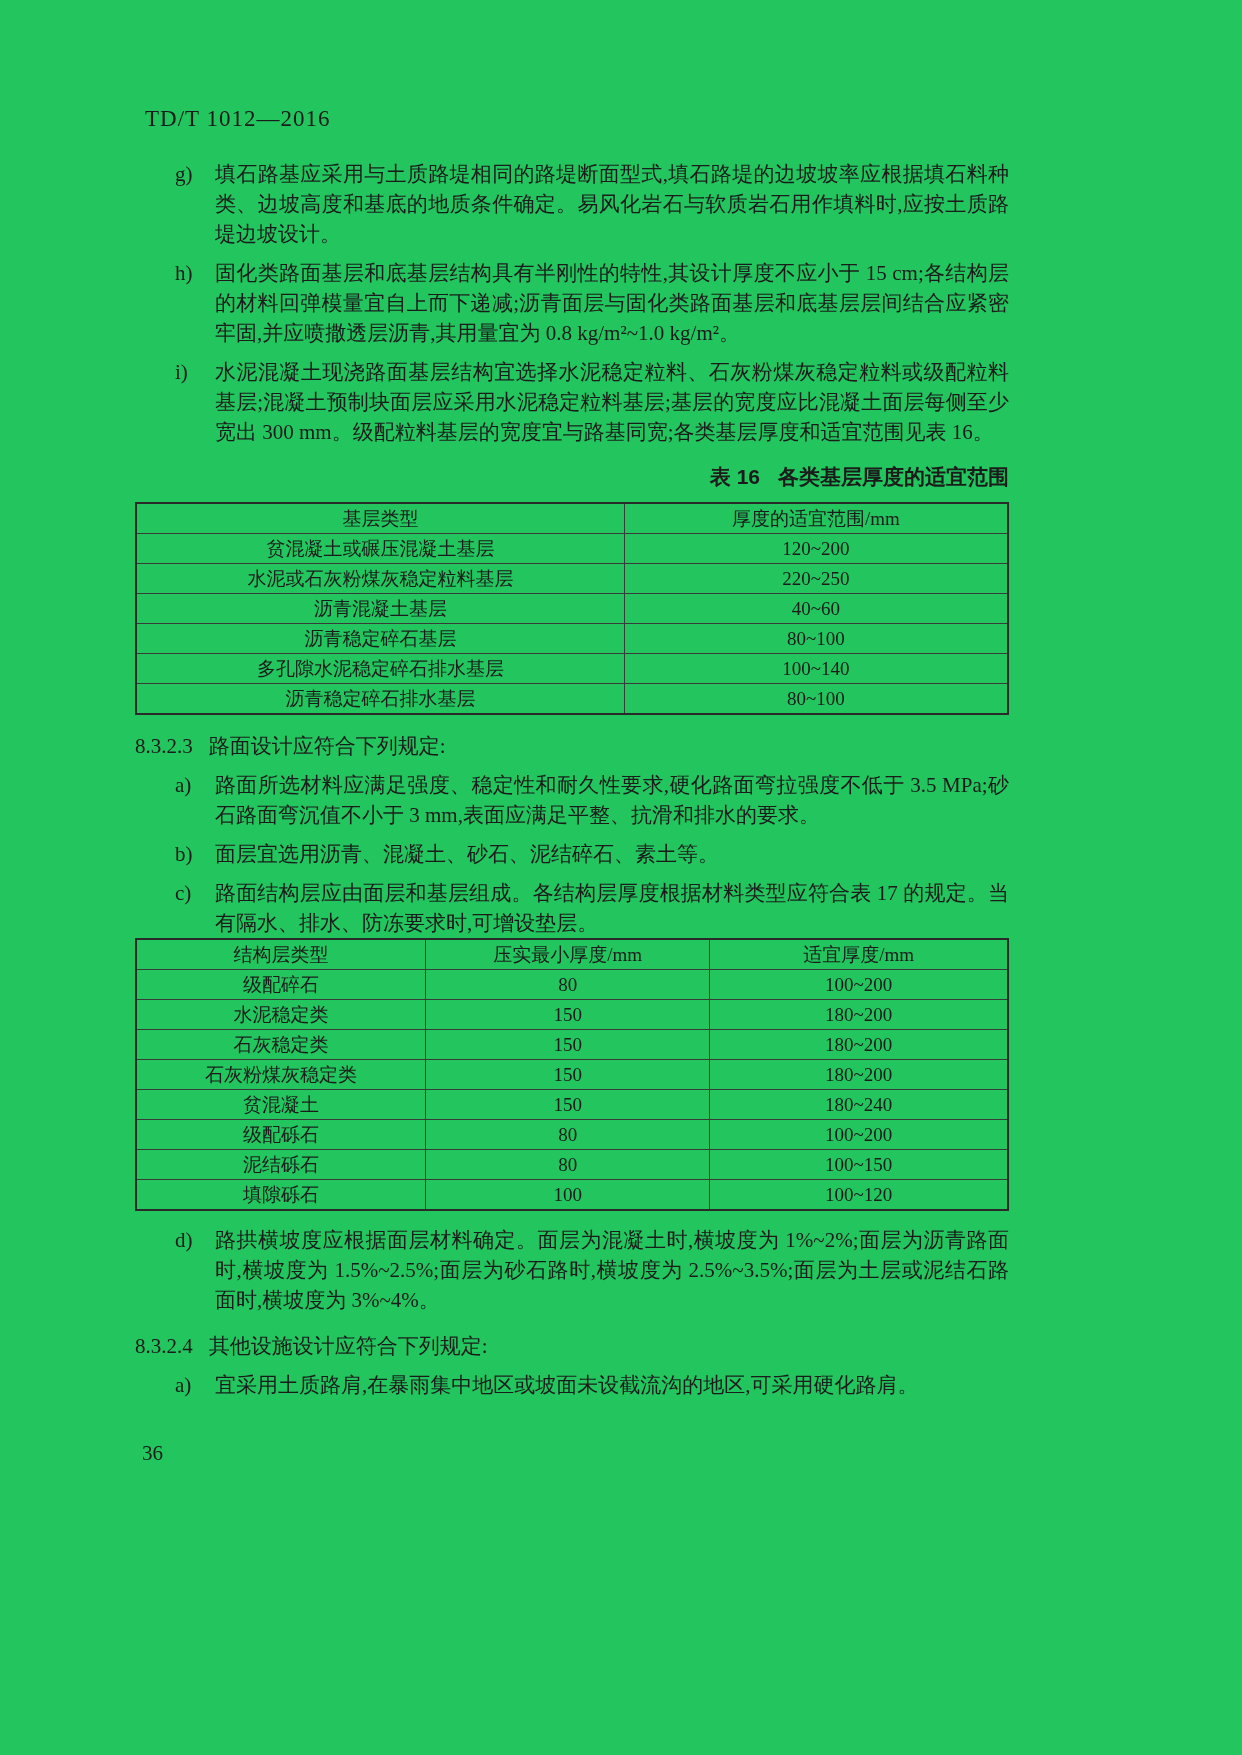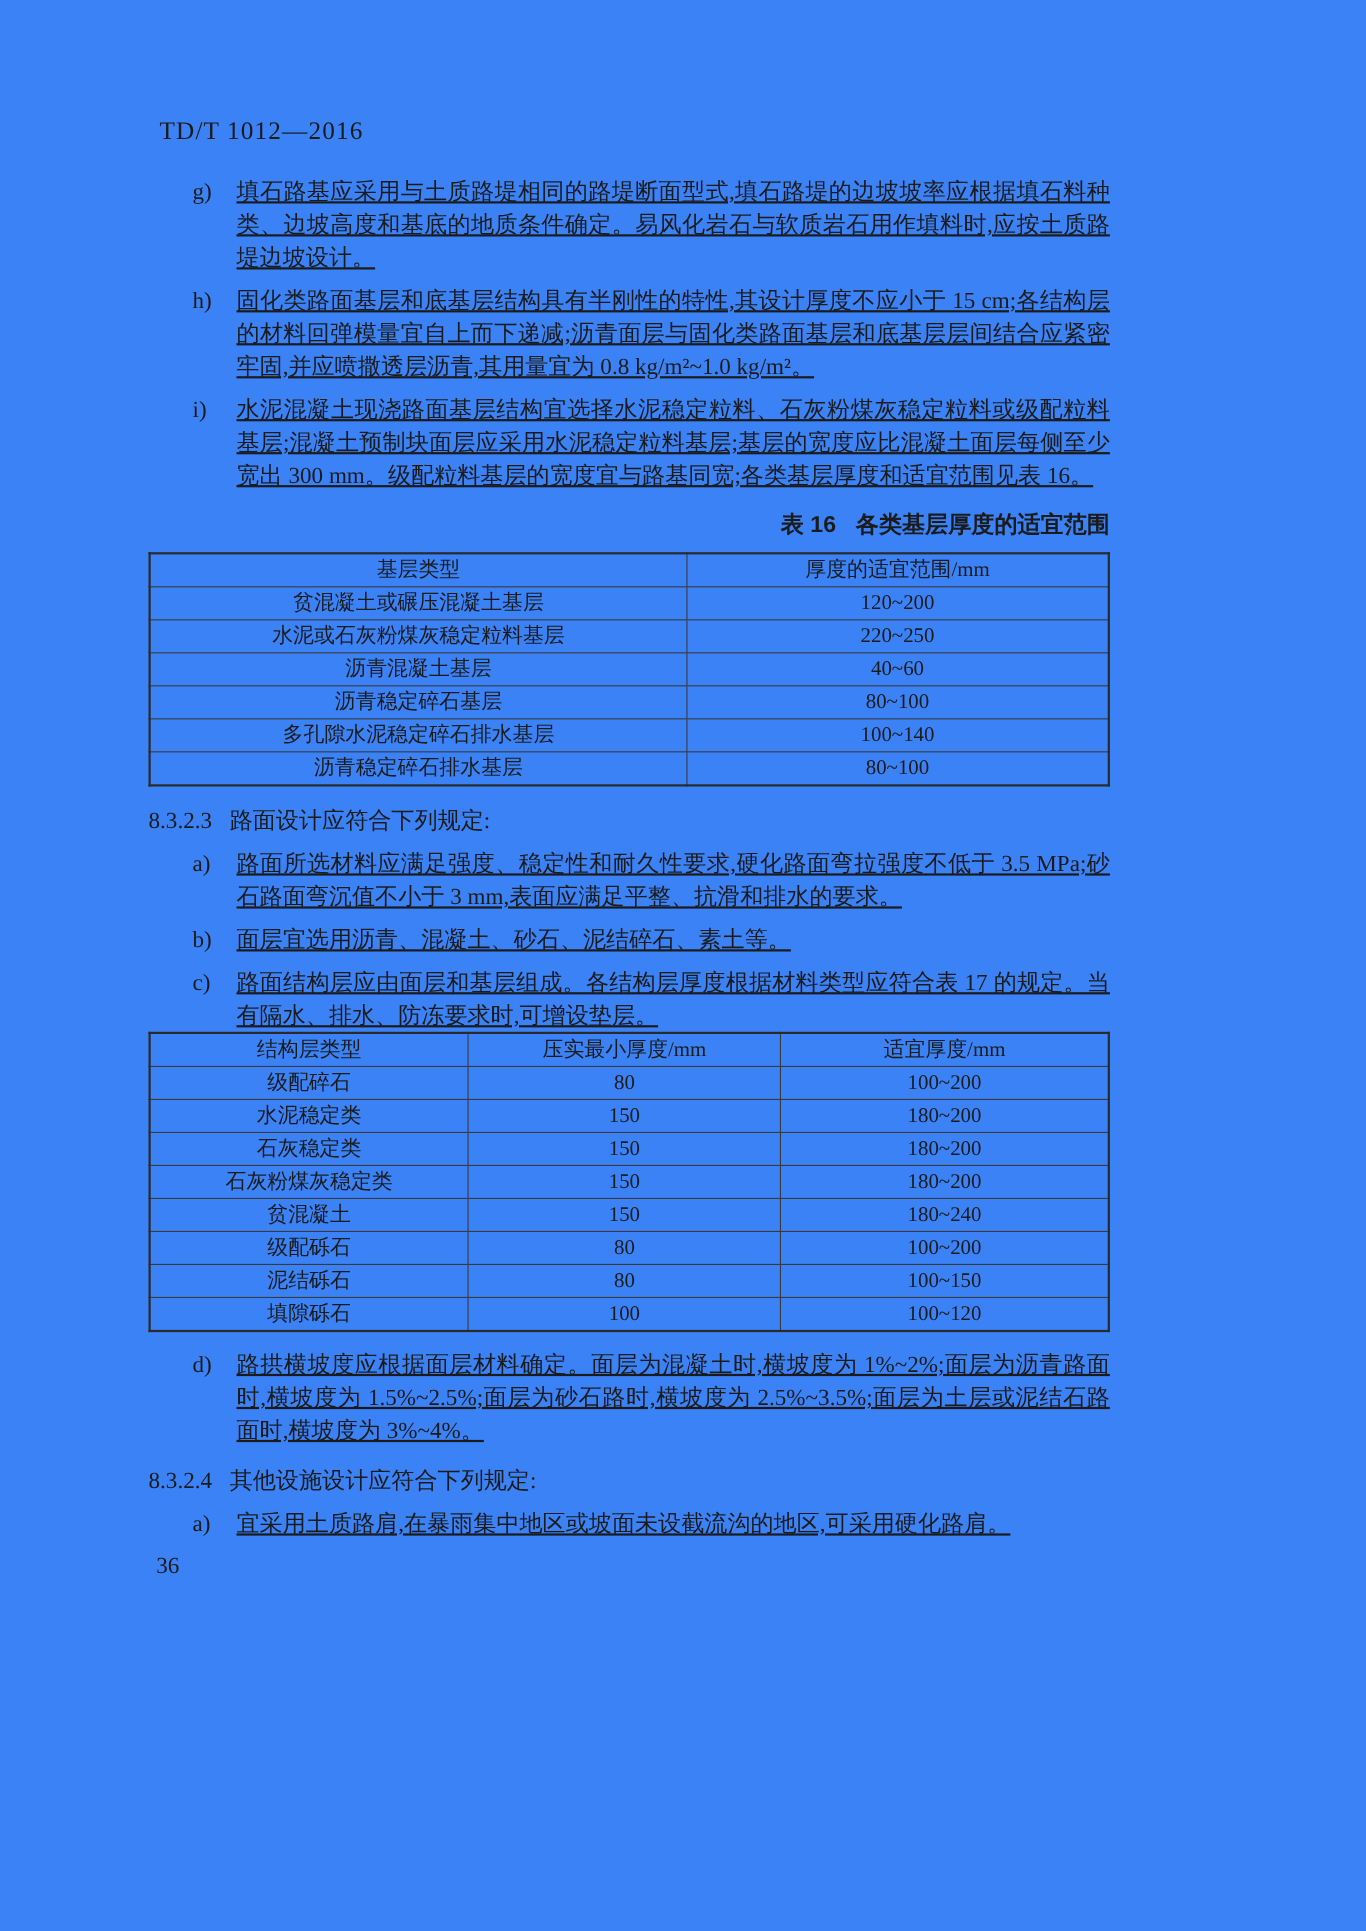--- a/index.html
+++ b/index.html
@@ -1,21 +1,21 @@
 <!DOCTYPE html>
 <html><head>
 <meta charset="utf-8">
 <style>
   * { margin: 0; padding: 0; box-sizing: border-box; }
   html, body { background: #ffffff; }
   .page {
     position: relative;
     width: 1242px;
     height: 1755px;
-    background: #3b82f6;
+    background: #22c55e;
     font-family: "Liberation Serif", "DejaVu Serif", serif;
     color: #1b1b1b;
     overflow: hidden;
   }
   .doc-number {
     position: absolute;
     left: 145px;
     top: 106px;
     font-size: 23px;
     letter-spacing: 1px;
@@ -41,21 +41,20 @@
     flex: 0 0 40px;
     width: 40px;
     font-size: 21px;
     line-height: 30px;
   }
   .item-text {
     flex: 1;
     font-size: 21px;
     line-height: 30px;
     text-align: justify;
-    text-decoration: underline;
   }
   .table-title {
     margin-top: 16px;
     margin-bottom: 11px;
     text-align: right;
     font-family: "Liberation Sans", "DejaVu Sans", sans-serif;
     font-weight: bold;
     font-size: 21px;
   }
   .table-title .cap-label { margin-right: 18px; }
@@ -80,21 +79,21 @@
   .t17-c2 { width: 32.6%; }
   .section {
     margin-top: 16px;
     font-size: 21px;
     line-height: 30px;
   }
   .section .sec-num { margin-right: 16px; }
   .page-number {
     position: absolute;
     left: 142px;
-    top: 1411px;
+    top: 1441px;
     font-size: 21px;
   }
 </style>
 </head>
 <body>
 
 <div class="page">
 
   <div class="doc-number">TD/T 1012—2016</div>
 

